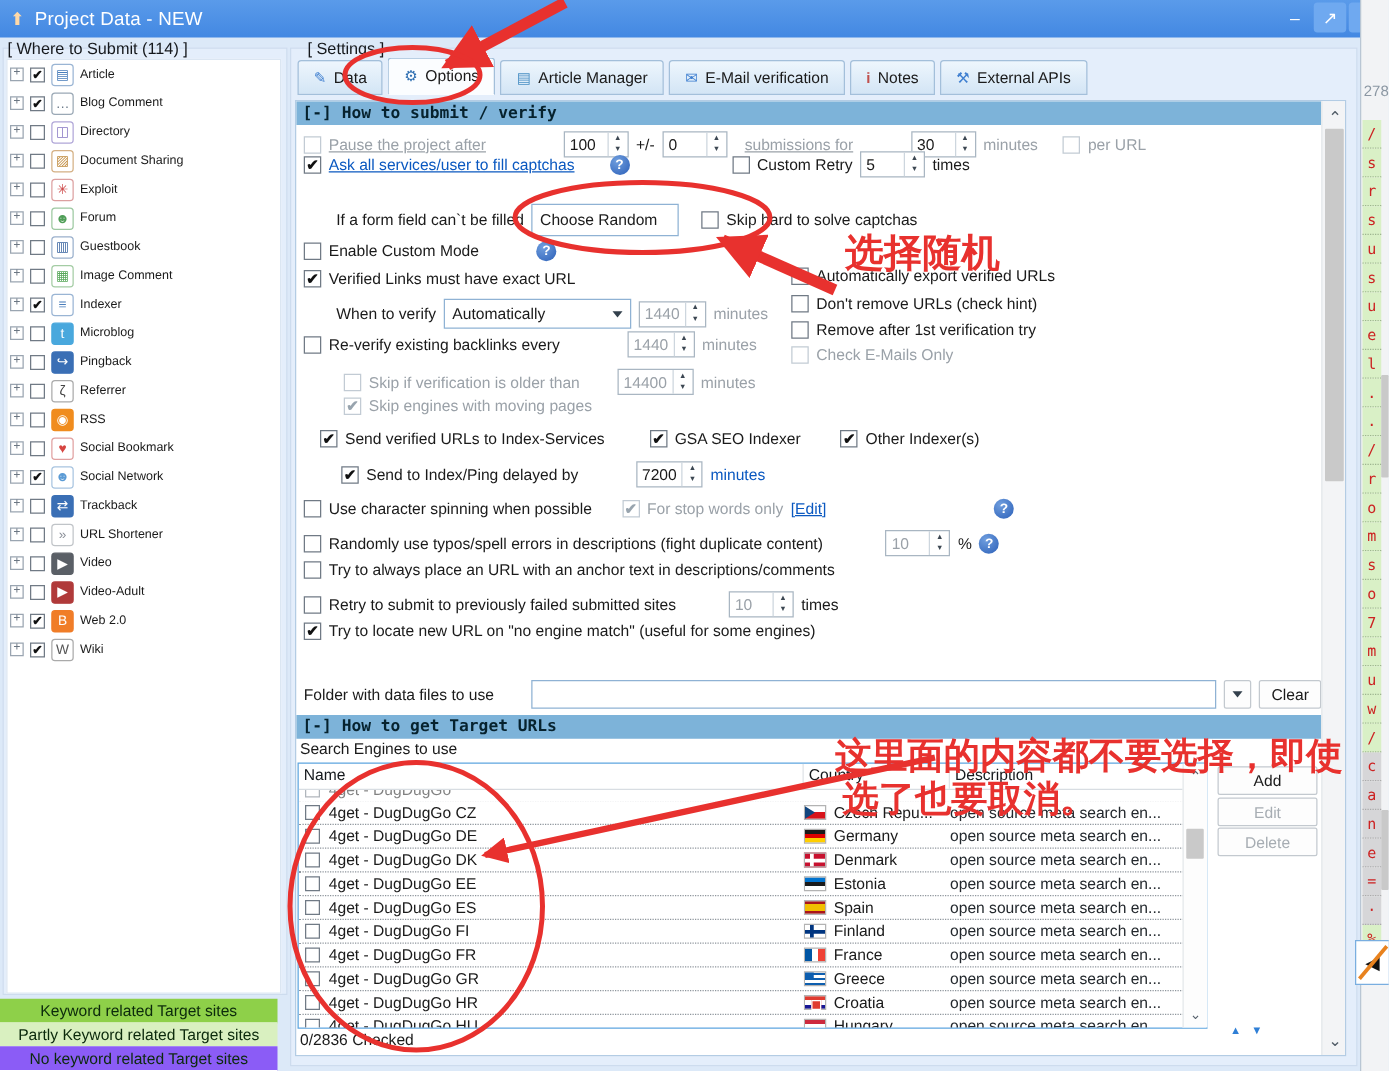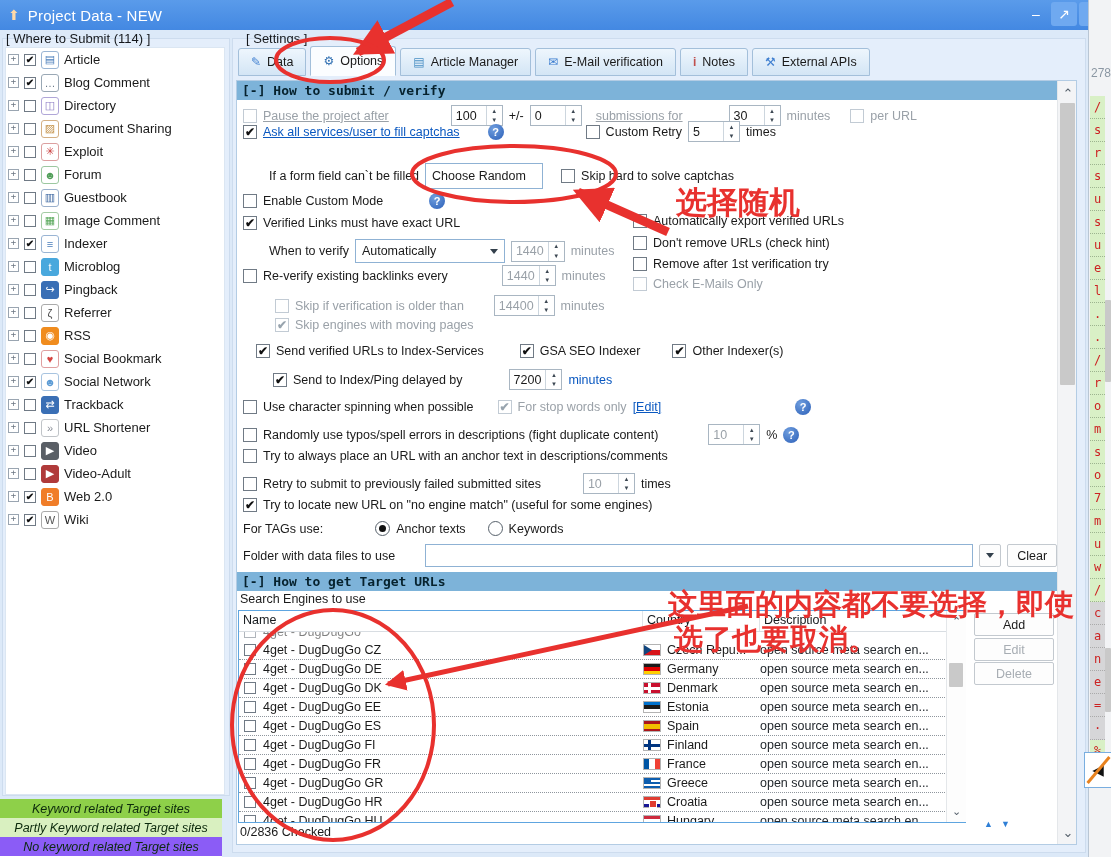--- a/index.html
+++ b/index.html
@@ -24,24 +24,24 @@
   .expander{width:9px;height:9px;border:1px solid #9aa5b1;color:#6b7682;font-size:9px;line-height:7px;
     text-align:center;background:#fff;flex:none;font-family:"DejaVu Sans Mono",monospace;}
   .cb{width:14px;height:14px;border:1px solid #707a85;background:#fff;display:inline-flex;
     align-items:center;justify-content:center;font-size:12px;font-weight:bold;color:#111;flex:none;box-sizing:border-box;}
   .cb.checked::after{content:"✔";}
   .cb.dis{border-color:#c2cbd4;}
   .cb.dis.checked{color:#98a4ae;}
   .cb.sm{width:12px;height:12px;font-size:10px;}
   .picon{width:16px;height:16px;border-radius:3px;display:inline-flex;align-items:center;justify-content:center;
     font-size:11px;flex:none;}
-  .tlabel{font-size:13px;}
+  .tlabel{font-size:10px;}
   
   .legendrow{position:absolute;left:0;width:222px;height:19px;display:flex;align-items:center;
-    justify-content:center;font-size:12.5px;color:#0c2a0c;border-bottom:1px solid #fff;font-style:italic;}
+    justify-content:center;font-size:12.5px;color:#0c2a0c;border-bottom:1px solid #fff;}
   
   .tabstrip{position:absolute;left:238px;top:46px;display:flex;gap:4px;align-items:flex-end;}
   .tab{height:26px;display:flex;align-items:center;gap:6px;padding:0 12px;
     background:linear-gradient(180deg,#eef6fd,#d3e5f5);border:1px solid #a3bfda;border-radius:3px 3px 0 0;
     font-size:12.5px;white-space:nowrap;}
   .tab.active{background:#fbfdff;height:28px;border-bottom-color:#fbfdff;}
   .tabicon{font-size:12px;}
   
   .mainpanel{position:absolute;left:236px;top:80px;width:841px;height:765px;background:#fff;
     border:1px solid #b3cce4;box-sizing:border-box;overflow:hidden;}
@@ -488,27 +488,20 @@
         </span>
       </span>
     <span>times</span>
   </div>
 
   <div class="frow" style="left:6px;top:417px;">
     <span class="cb checked"></span>
     <span>Try to locate new URL on "no engine match" (useful for some engines)</span>
   </div>
 
-  <div class="frow" style="left:6px;top:440px;">
-    <span>For TAGs use:</span>
-    <span class="radio sel" style="margin-left:46px;"></span>
-    <span>Anchor texts</span>
-    <span class="radio" style="margin-left:16px;"></span>
-    <span>Keywords</span>
-  </div>
 
   <div class="frow" style="left:6px;top:463px;">
     <span>Folder with data files to use</span>
     <input class="txtinput" style="width: 548px; margin-left: 24px;" value="">
     <span class="btn" style="width:22px;">
         <span class="chev" style="margin-left:0;"></span>
       </span>
     <span class="btn" style="width:50px;">Clear</span>
   </div>
 

